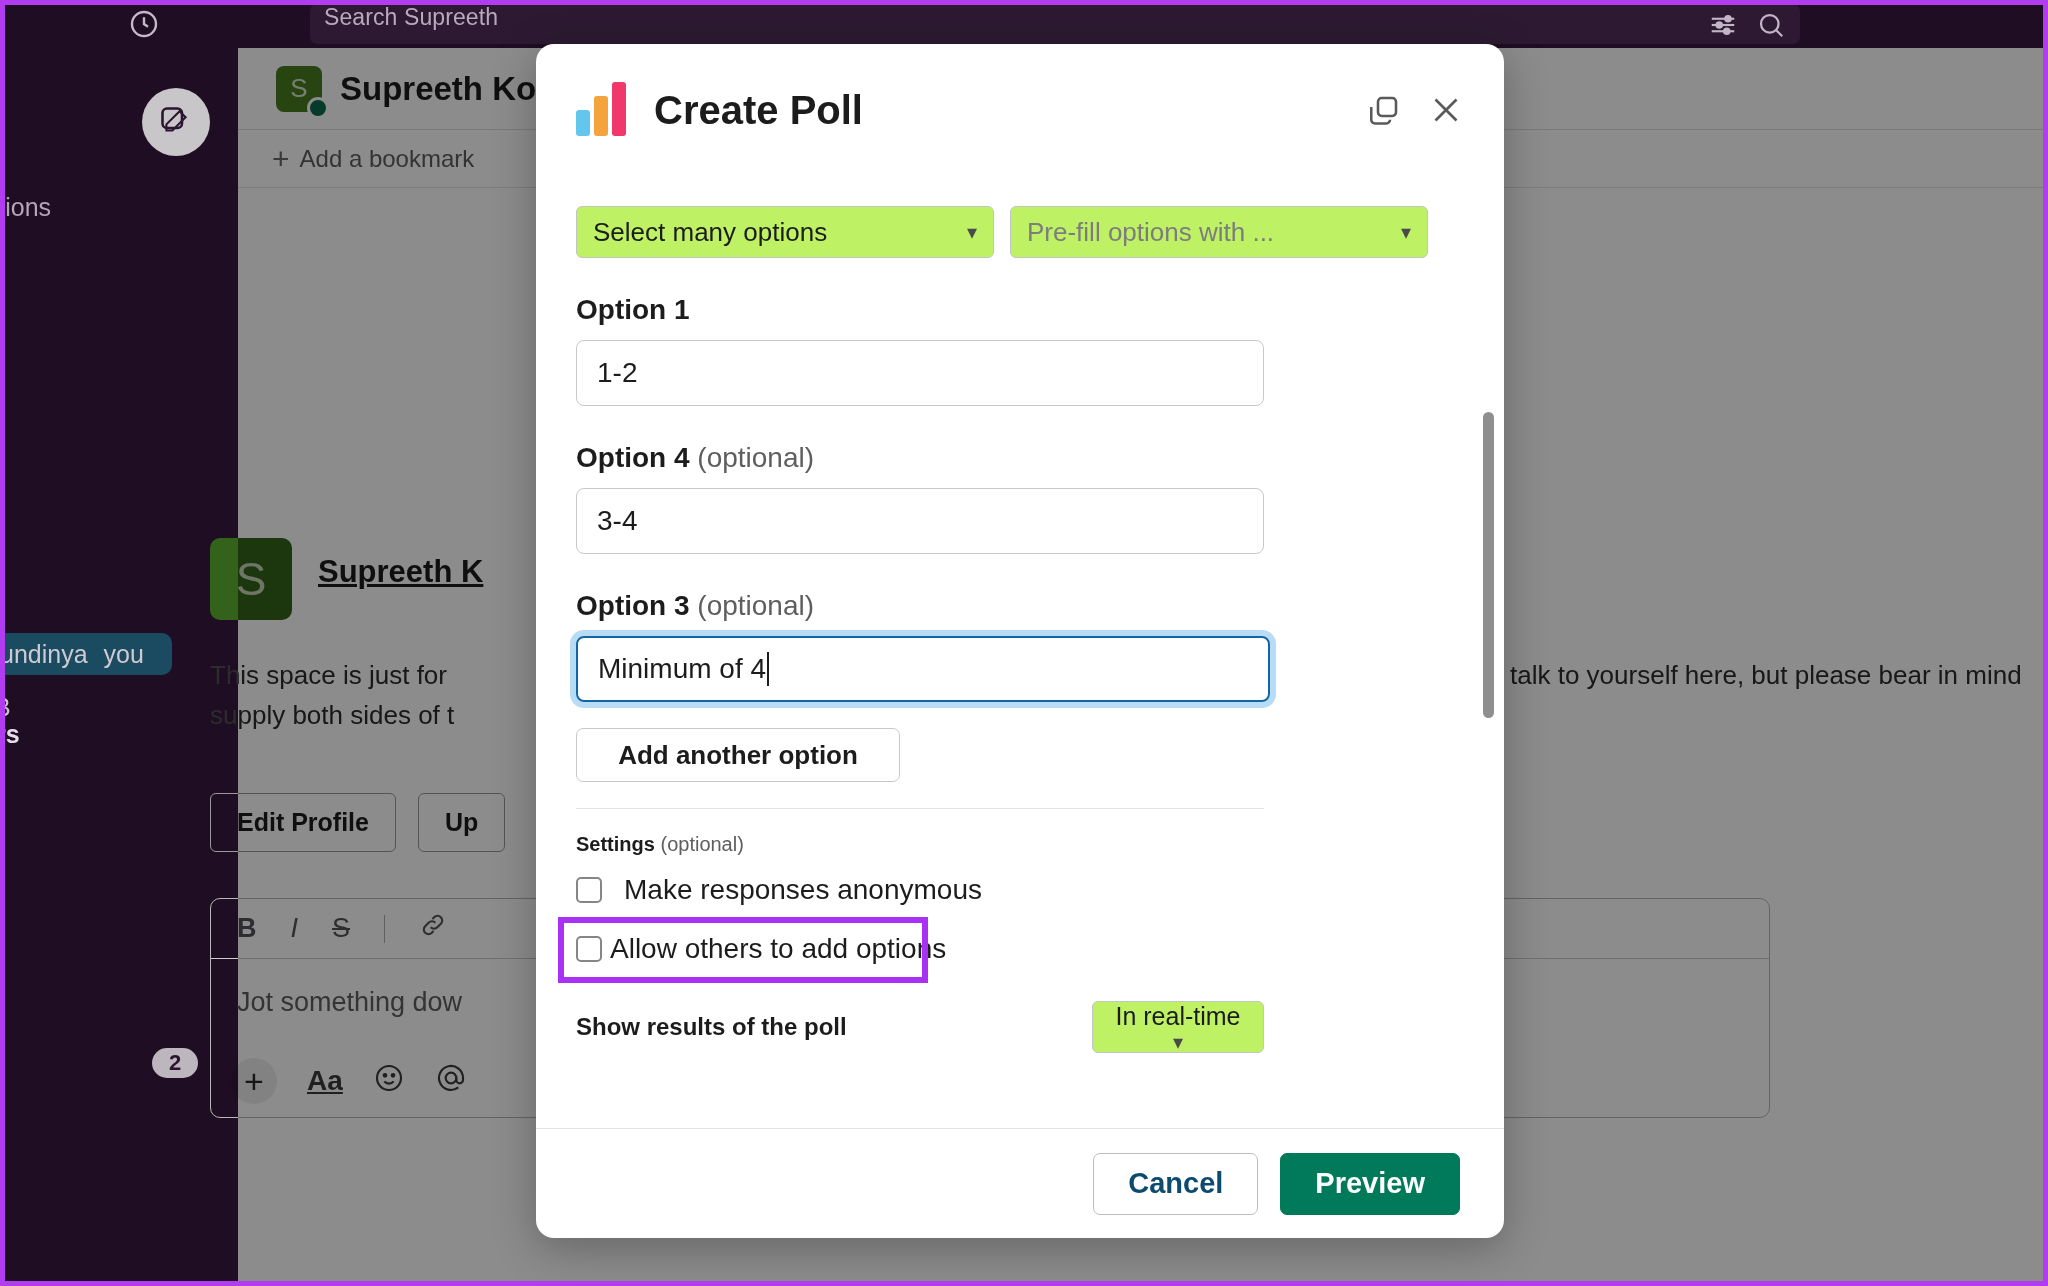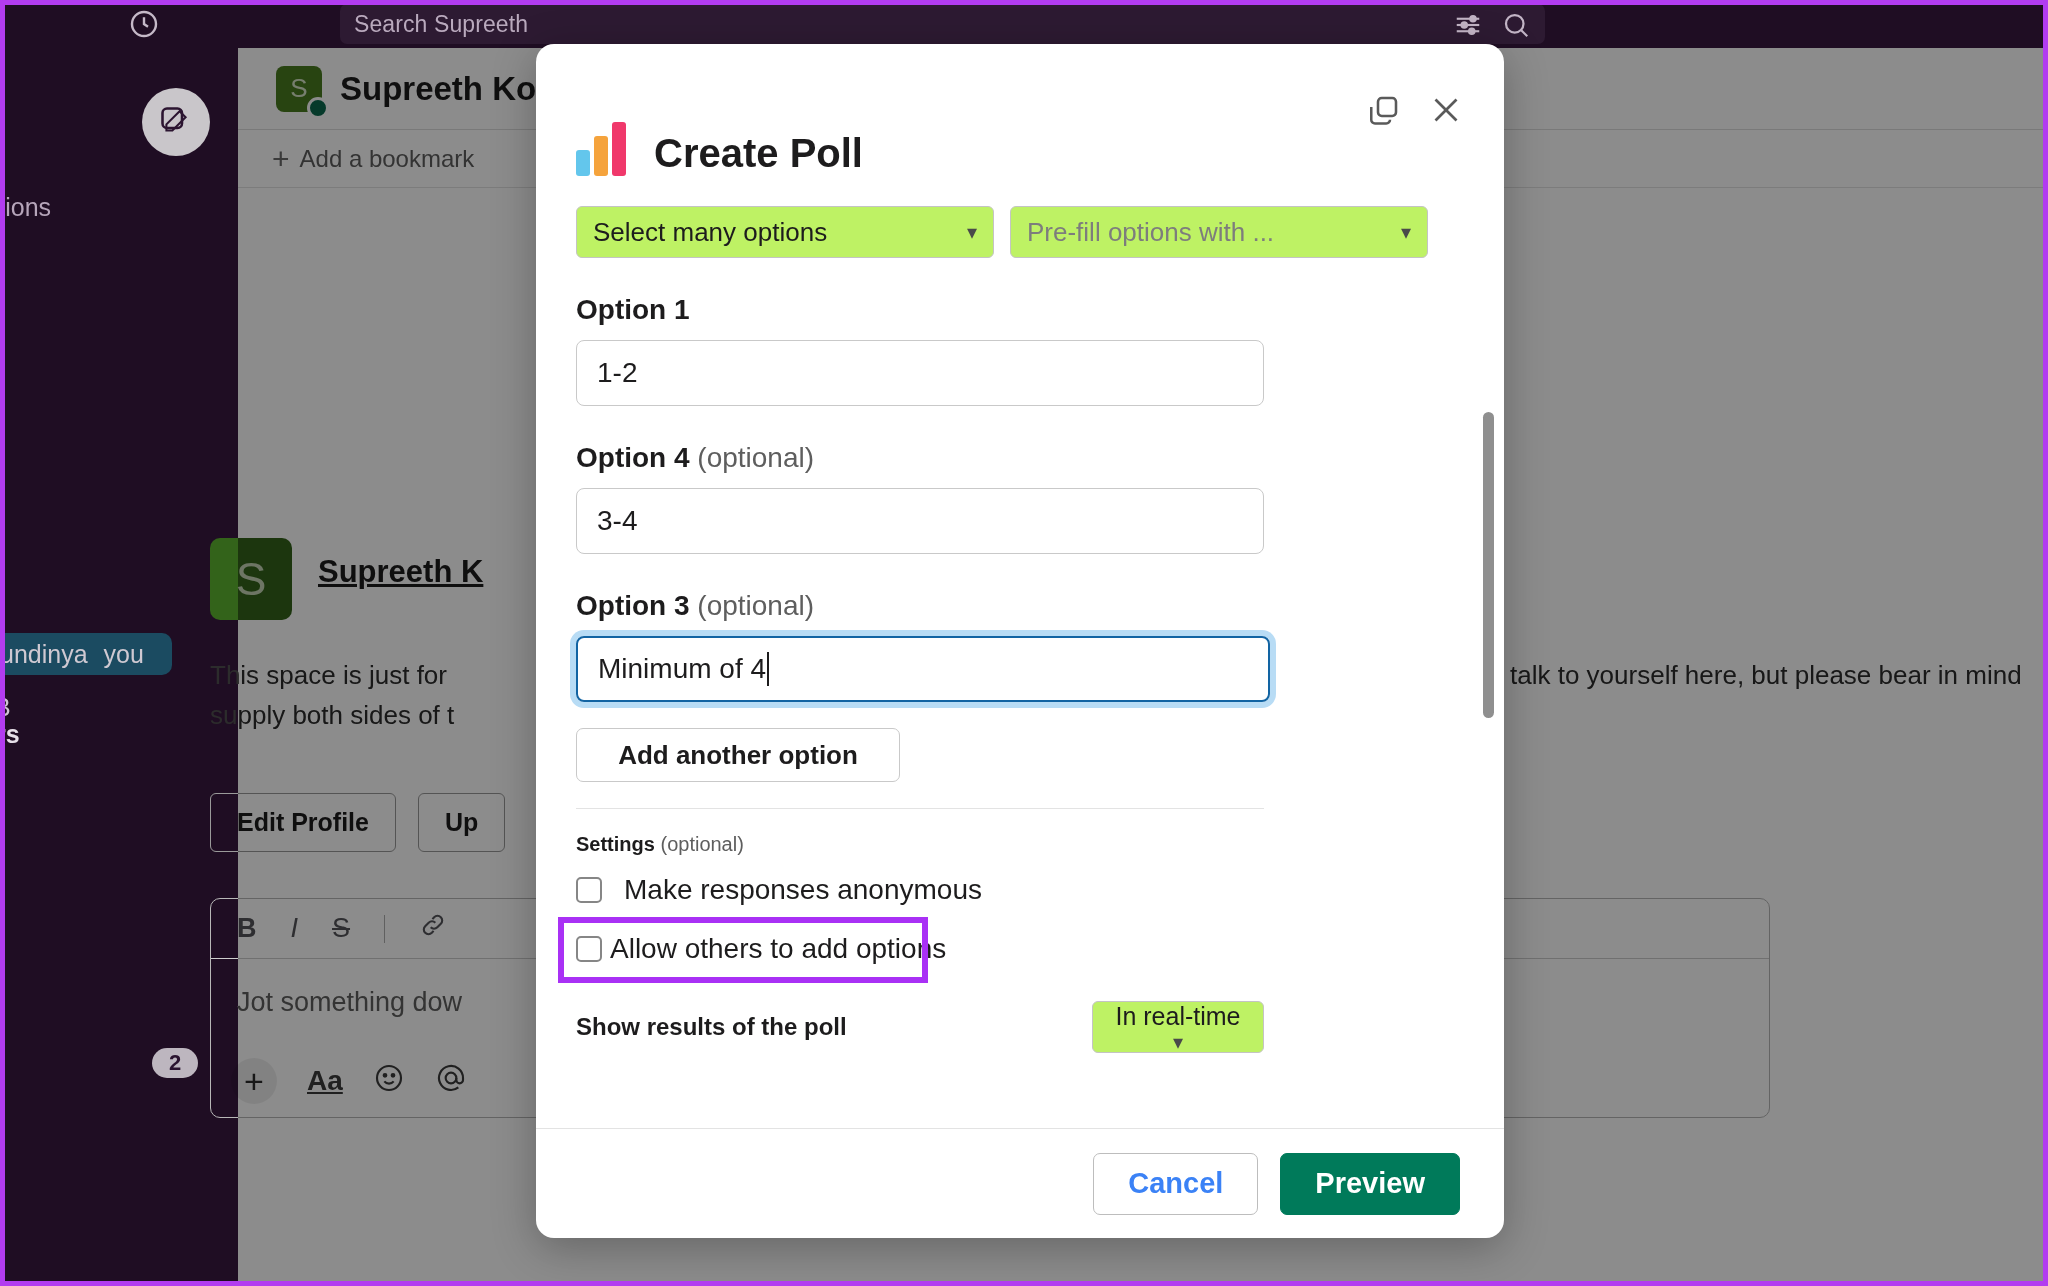--- a/index.html
+++ b/index.html
@@ -26,25 +26,24 @@
     background: #1f0d23;
     display: flex; align-items: center;
   }
   .history-icon {
     position: absolute; left: 128px; top: 8px;
     width: 32px; height: 32px;
     color: #c5b9c8;
   }
   .search-box {
     position: absolute; left: 310px; top: 4px;
-    width: 1205px; height: 40px;
+    width: 1490px; height: 40px;
     background: #2d1a32; border-radius: 7px;
-    display: flex; align-items: center;
+    display: flex; 
     padding: 0 14px;
-    margin-left: 30px;
   }
   .search-placeholder {
     color: #b9a9bd; font-size: 23px; letter-spacing: .1px;
   }
   .search-right-icons {
     position: absolute; right: 14px; top: 6px;
     display: flex; gap: 18px; align-items: center;
   }
   .search-right-icons svg { color: #c3b5c6; }
 
@@ -184,21 +183,21 @@
     width: 968px; height: 1194px;
     background: #fff;
     border-radius: 18px;
     box-shadow: 0 10px 44px rgba(0,0,0,.28);
     z-index: 40;
     display: flex; flex-direction: column;
     overflow: hidden;
   }
   .modal-header {
     height: 132px; flex: 0 0 132px;
-    display: flex; align-items: flex-end;
+    display: flex; align-items: center;
     padding: 0 44px 0 40px;
     position: relative;
   }
   .poll-icon { display: flex; align-items: flex-end; gap: 4px; height: 52px; margin-right: 28px; }
   .poll-icon i { display:block; width: 14px; border-radius: 3px; }
   .bar-blue { height: 26px; background: #63c6ec; }
   .bar-orange { height: 40px; background: #f5a33c; }
   .bar-pink { height: 54px; background: #f0386b; }
   .modal-title { font-size: 40px; font-weight: 700; color: #1d1c1d; }
   .header-actions {
@@ -290,21 +289,21 @@
     flex: 0 0 110px; height: 110px;
     border-top: 1px solid #e3e3e3;
     display: flex; align-items: center; justify-content: flex-end;
     gap: 22px; padding-right: 44px;
   }
   .btn {
     height: 62px; border-radius: 7px; font-size: 29px; font-weight: 700;
     display: flex; align-items: center; justify-content: center;
     padding: 0 34px;
   }
-  .btn-cancel { background: #fff; border: 1px solid #bdbdbd; color: #3b82f6; }
+  .btn-cancel { background: #fff; border: 1px solid #bdbdbd; color: #0c4a6e; }
   .btn-preview { background: #007a5a; border: 1px solid #007a5a; color: #fff; }
 </style>
 </head>
 <body>
 
 <div id="app-root">
 
   <div class="top-bar">
     <div class="history-icon">
       <svg width="32" height="32" viewBox="0 0 24 24" fill="none" stroke="currentColor" stroke-width="1.8">

